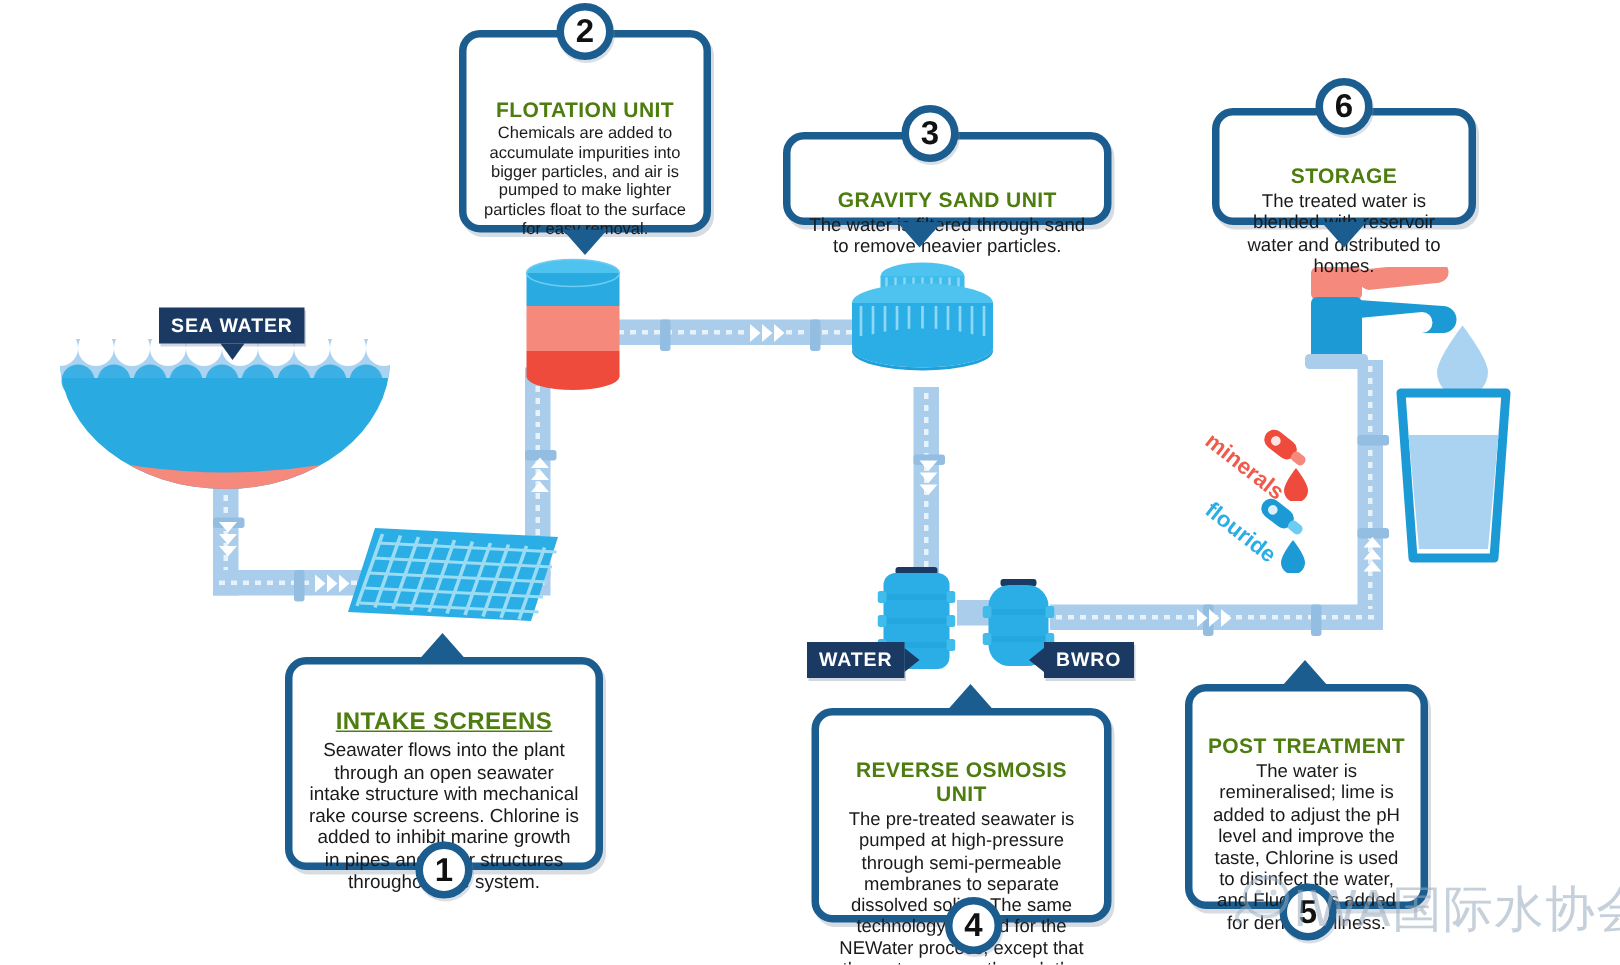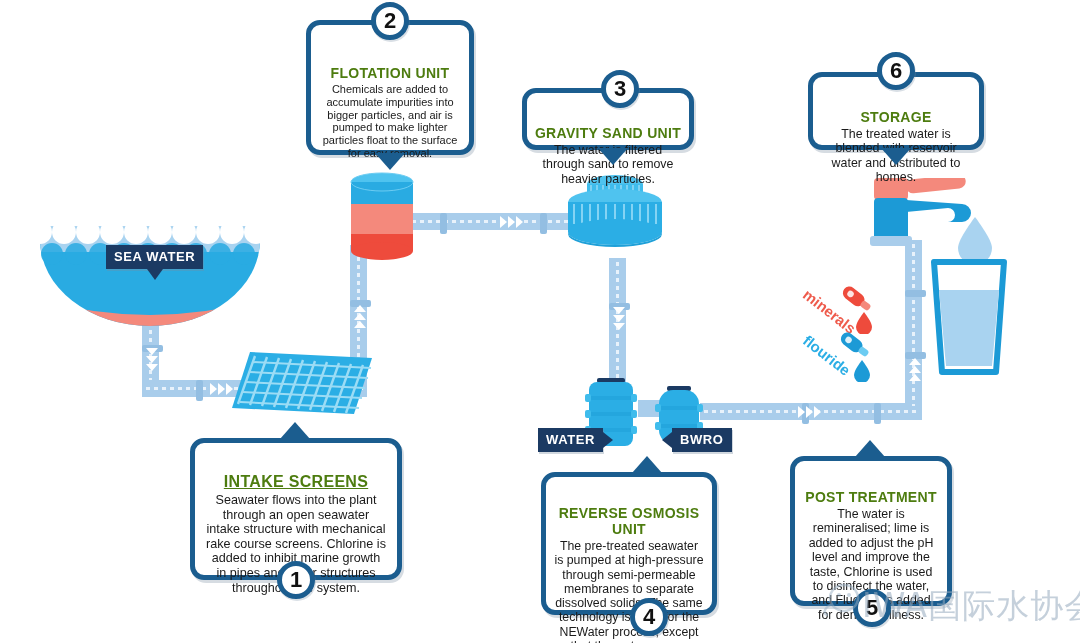--- a/index.html
+++ b/index.html
@@ -318,21 +318,21 @@
           <circle cx="84" cy="28" r="11"></circle>
         <circle cx="108" cy="28" r="11"></circle>
           <circle cx="132" cy="28" r="11"></circle>
         <circle cx="156" cy="28" r="11"></circle>
           <circle cx="180" cy="28" r="11"></circle>
         <circle cx="204" cy="28" r="11"></circle>
       </g>
     </svg>
   </div>
 
-  <div class="taglabel" style="left:106px; top:205px;margin-top:40px;">
+  <div class="taglabel" style="left:106px; top:205px;">
     <span>SEA WATER</span>
     <span class="tag-tip-down"></span>
   </div>
 
   <div style="position:absolute; left:232px; top:352px; z-index:22;">
     <svg width="140" height="68" viewBox="0 0 140 68">
       <polygon points="18,0 140,6 122,62 0,56" fill="#2BAEE5"></polygon>
       <g stroke="#9BDCF5" stroke-width="2.4">
         <line x1="23" y1="4" x2="6" y2="52"></line>
         <line x1="35" y1="5" x2="18" y2="53"></line>
@@ -429,21 +429,21 @@
       <rect x="42" y="18" width="6" height="8" rx="2" fill="#3FBCEC"></rect>
       <rect x="0" y="36" width="6" height="8" rx="2" fill="#3FBCEC"></rect>
       <rect x="42" y="36" width="6" height="8" rx="2" fill="#3FBCEC"></rect>
     </svg>
   </div>
 
   <div class="taglabel" style="left:538px; top:428px;">
     <span>WATER</span>
     <span class="tag-tip-right"></span>
   </div>
-  <div class="taglabel" style="left:672px; top:428px;">
+  <div class="taglabel" style="left:696px; top:428px;">
     <span>BWRO</span>
     <span class="tag-tip-left"></span>
   </div>
 
   <div class="rot-label" style="left:800px; top:282px; color:#EE5B4C; transform:rotate(38deg);">
     <span>minerals</span>
   </div>
   <div class="rot-label" style="left:800px; top:328px; color:#2BAEE5; transform:rotate(38deg);">
     <span>flouride</span>
   </div>
@@ -501,29 +501,29 @@
   </div>
   <div class="numbadge" style="left:277px; top:561px;">1</div>
 
   <div class="callout" style="left:306px; top:20px; width:168px; height:135px; padding:22px 8px 6px;">
     <span class="c-title" style="font-size:14px;">FLOTATION UNIT</span>
     <span class="c-body" style="font-size:11px;">Chemicals are added to accumulate impurities into bigger particles, and air is pumped to make lighter particles float to the surface for easy removal.</span>
   </div>
   <div class="tail tail-down" style="left:375px; top:153px;"></div>
   <div class="numbadge" style="left:371px; top:2px;">2</div>
 
-  <div class="callout" style="left:522px; top:88px; width:172px; height:62px; padding:14px 6px 6px;">
+  <div class="callout" style="left:522px; top:88px; width:219px; height:62px; padding:14px 6px 6px;">
     <span class="c-title" style="font-size:14px;">GRAVITY SAND UNIT</span>
     <span class="c-body" style="font-size:12.4px;">The water is filtered through sand to remove heavier particles.</span>
   </div>
   <div class="tail tail-down" style="left:598px; top:148px;"></div>
   <div class="numbadge" style="left:601px; top:70px;">3</div>
 
   <div class="tail tail-up" style="left:632px; top:456px;"></div>
-  <div class="callout" style="left:541px; top:472px; width:176px; height:143px; padding:10px 8px 6px;">
+  <div class="callout" style="left:541px; top:472px; width:200px; height:143px; padding:10px 8px 6px;">
     <span class="c-title" style="font-size:14px;">REVERSE OSMOSIS UNIT</span>
     <span class="c-body" style="font-size:12.3px;">The pre-treated seawater is pumped at high-pressure through semi-permeable membranes to separate dissolved solids. The same technology is used for the NEWater process, except that the water passes through the reverse osmosis membranes twice.</span>
   </div>
   <div class="numbadge" style="left:630px; top:598px;">4</div>
 
   <div class="tail tail-up" style="left:855px; top:440px;"></div>
   <div class="callout" style="left:790px; top:456px; width:162px; height:150px; padding:10px 8px 6px;">
     <span class="c-title" style="font-size:14px;">POST TREATMENT</span>
     <span class="c-body" style="font-size:12.4px;">The water is remineralised; lime is added to adjust the pH level and improve the taste, Chlorine is used to disinfect the water, and Fluoride is added for dental wellness.</span>
   </div>

